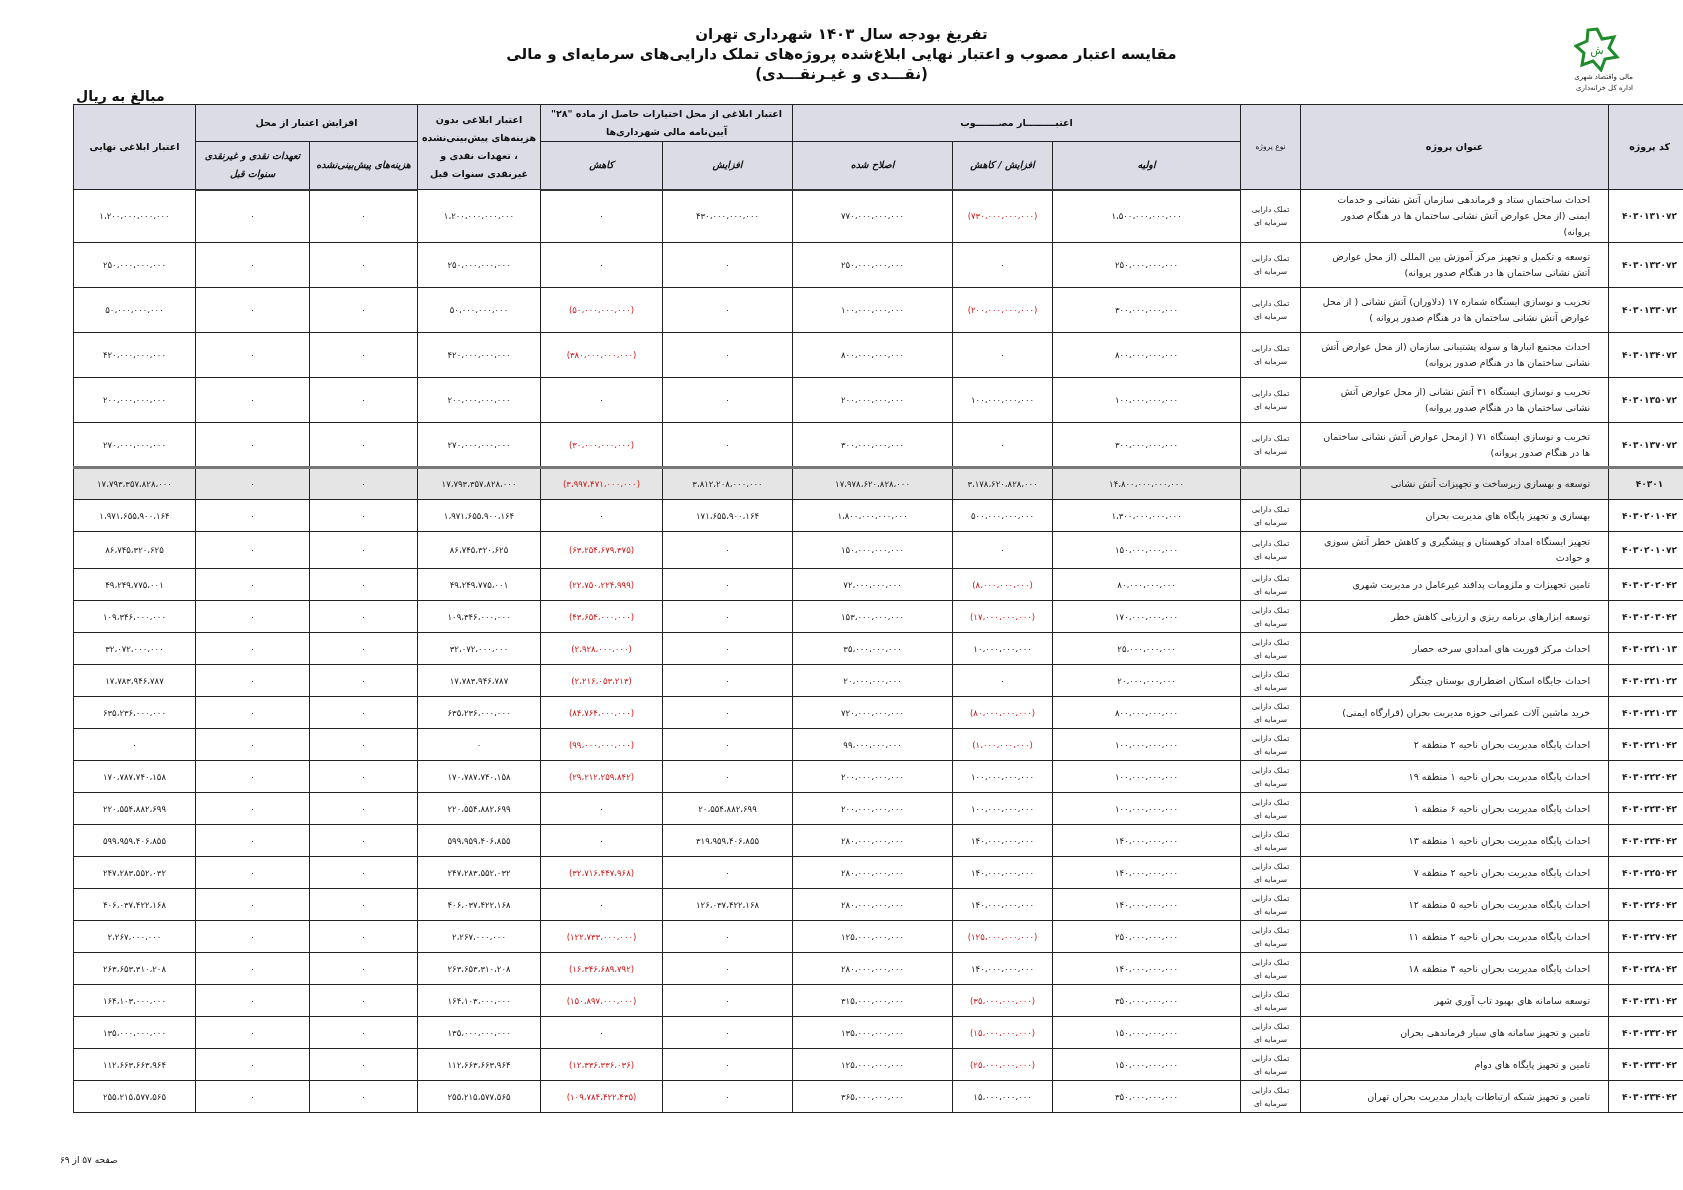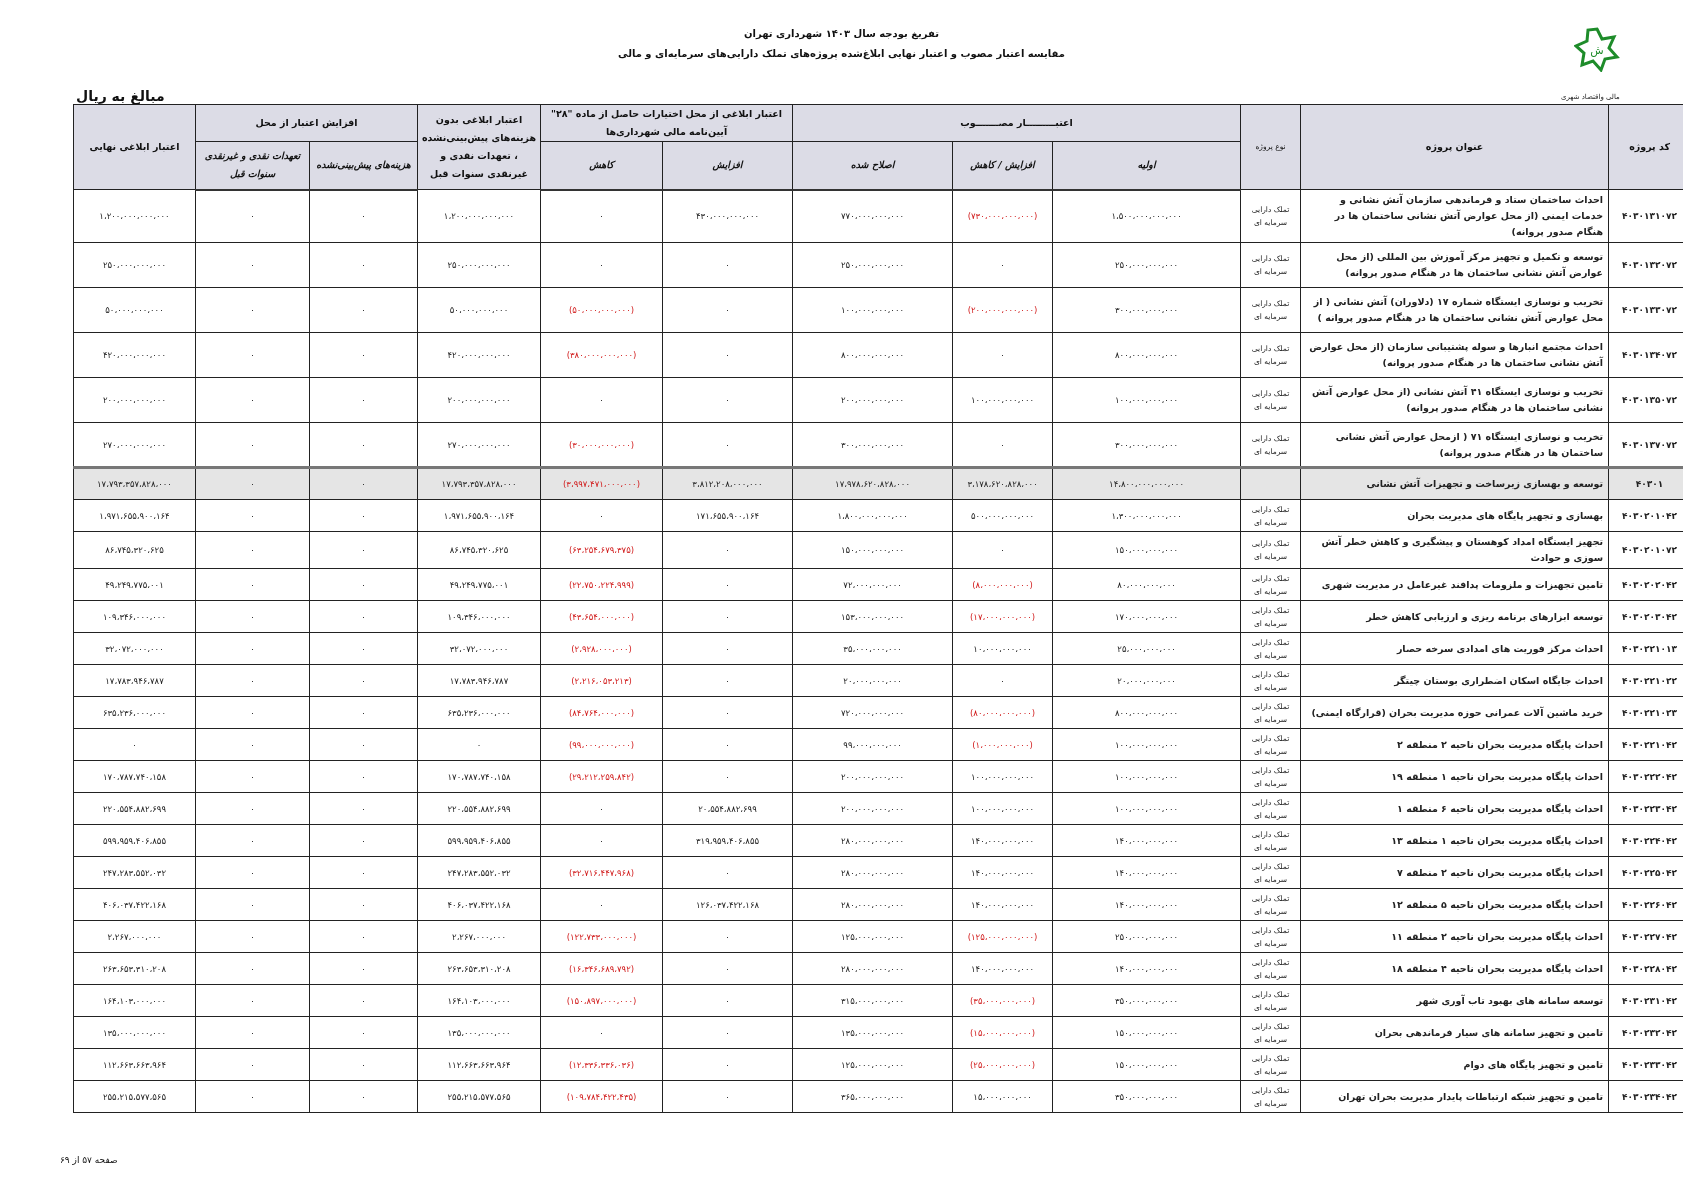--- a/index.html
+++ b/index.html
@@ -3,59 +3,60 @@
 <meta charset="utf-8">
 <style>
   * { box-sizing: border-box; }
   html, body { margin: 0; padding: 0; background: #ffffff; }
   body {
     width: 1683px; height: 1190px; position: relative; overflow: hidden;
     font-family: "DejaVu Sans", sans-serif; color: #111;
   }
   .titles {
     position: absolute; top: 24px; left: 0; width: 1683px; text-align: center;
-    font-weight: bold; font-size: 10px; line-height: 20px; direction: rtl;
+    font-weight: bold; font-size: 15px; line-height: 20px; direction: rtl;
   }
   .logo {
     position: absolute; top: 26px; right: 50px; width: 72px; text-align: center; direction: rtl;
   }
   .logo svg { display: block; margin: 0 auto; }
-  .logo .l1, .logo .l2 { font-size: 7px; line-height: 11px; color: #222; text-align: left; margin-top: 20px; }
+  .logo .l1, .logo .l2 { font-size: 7px; line-height: 11px; color: #222; text-align: right; }
   .unit {
     position: absolute; top: 88px; left: 76px; font-size: 14px; font-weight: bold; direction: rtl;
   }
   table.budget {
     position: absolute; top: 104px; left: 73px; width: 1590px;
     border-collapse: collapse; direction: rtl; table-layout: fixed;
   }
   table.budget th, table.budget td {
     border: 1px solid #222; text-align: center; vertical-align: middle; padding: 0 3px;
   }
   table.budget th {
     background: #dcdce6; font-size: 9.5px; font-weight: bold; line-height: 18px;
   }
   table.budget thead tr:last-child th { border-bottom: 2.5px solid #333; font-style: italic; }
   table.budget td { font-size: 8.5px; height: 32px; color: #222; }
-  table.budget td.title { text-align: right; font-size: 9.5px; line-height: 16px; padding: 2px 5px; font-weight: bold; }
+  table.budget td.title { text-align: right; font-size: 9.5px; line-height: 16px; padding: 2px 18px; }
   table.budget td.type { font-size: 7.5px; line-height: 13px; }
   table.budget td.code { font-size: 9px; font-weight: bold; }
   table.budget td.neg { color: #d11a1a; }
   table.budget tr.tall td { height: 45px; }
   table.budget tr.summary td { background: #e5e5e5; height: 32px; }
   table.budget tr.summary { border-top: 3px solid #777; }
   .footer {
     position: absolute; top: 1155px; left: 60px; font-size: 9px; direction: rtl;
   }
 </style>
 </head>
 <body>
 
 <div class="titles">
   <div>تفریغ بودجه سال ۱۴۰۳ شهرداری تهران</div>
   <div>مقایسه اعتبار مصوب و اعتبار نهایی ابلاغ‌شده پروژه‌های تملک دارایی‌های سرمایه‌ای و مالی</div>
+  <div>(نقـــدی و غیـرنقـــدی)</div>
 </div>
 
 <div class="logo">
   <svg width="46" height="46" viewBox="0 0 46 46">
     <g fill="none" stroke="#1e8c2a" stroke-width="3">
       <polygon points="23,3 28,13 40,11 35,22 43,31 31,33 27,44 19,35 8,39 10,27 2,20 13,15 14,4"></polygon>
     </g>
     <text x="23" y="28" text-anchor="middle" font-size="11" fill="#1e8c2a" font-family="DejaVu Sans, sans-serif">ش</text>
   </svg>
   <div class="l1">مالی واقتصاد شهری</div>

